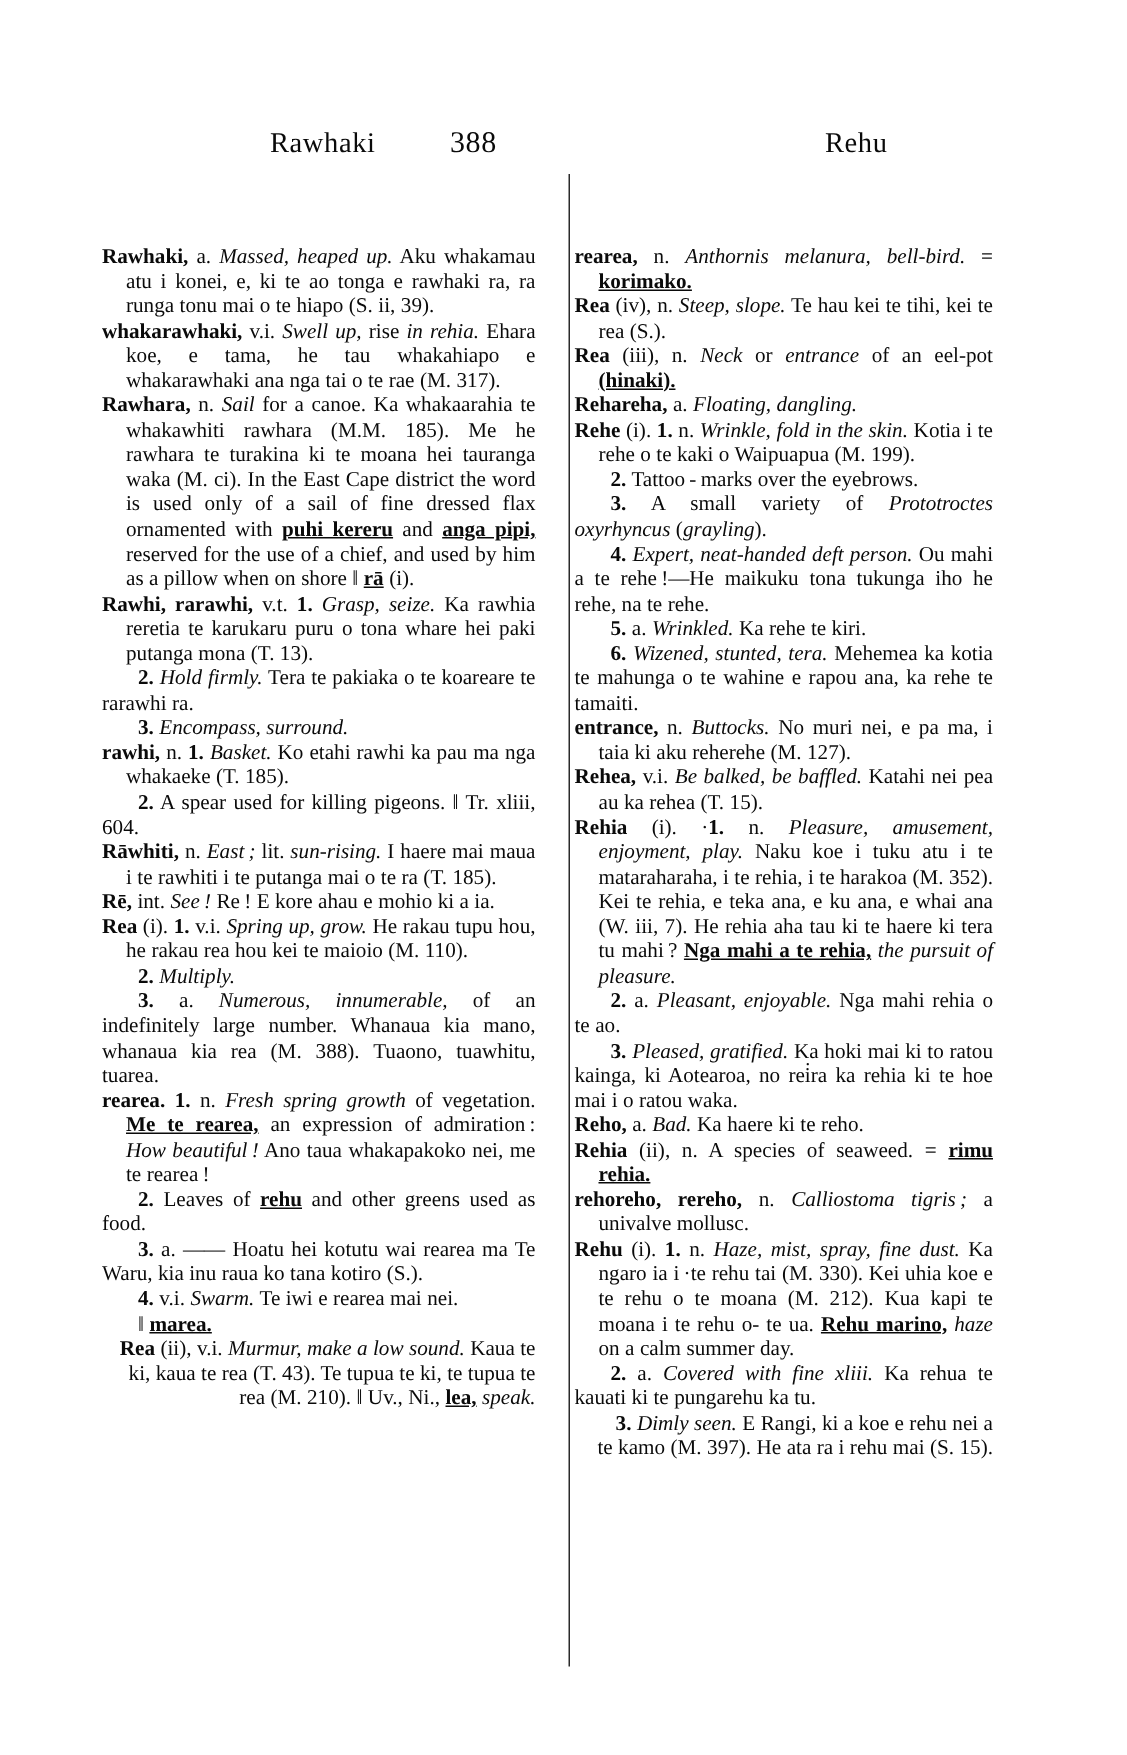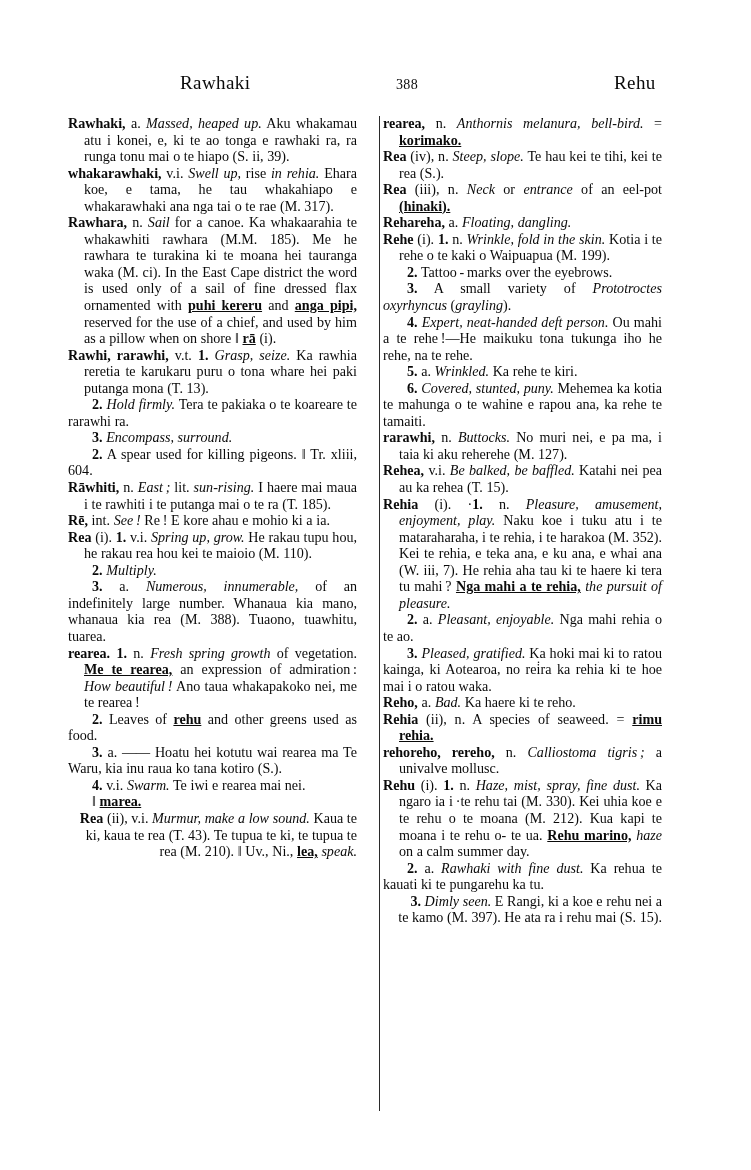--- a/index.html
+++ b/index.html
@@ -13,60 +13,59 @@
     height: 1170px;
     position: relative;
     font-family: "Liberation Serif", "DejaVu Serif", serif;
     color: #0a0a0a;
     overflow: hidden;
   }
 
   
   .page-header {
     position: absolute;
-    top: 72px;
+    top: 84px;
     left: 70px;
     width: 611px;
     height: 24px;
     display: flex;
     align-items: baseline;
     font-size: 19px;
     letter-spacing: 0.4px;
-    gap: 32px;
   }
   .page-header .hd-left {
     width: 230px;
     text-align: left;
     padding-left: 110px;
     box-sizing: border-box;
   }
   .page-header .hd-center {
     width: 150px;
-    text-align: center;
-    font-size: 14px;
+    font-size: 20px;
   }
   .page-header .hd-right {
     flex: 1;
     text-align: left;
     padding-left: 100px;
     box-sizing: border-box;
   }
 
   
   .columns {
     position: absolute;
     top: 115px;
     left: 68px;
     width: 616px;
     height: 1000px;
     display: flex;
   }
   .col {
     width: 297px;
     box-sizing: border-box;
+    margin-top: 48px;
   }
   .col-left  { padding-right: 8px; }
   .col-right { padding-left: 18px; }
 
   .col-divider {
     position: absolute;
     top: 116px;
     left: 379px;
     width: 1px;
     height: 995px;
@@ -108,20 +107,21 @@
 <div class="col-divider"></div>
 
 <div class="columns">
   <div class="col col-left" id="column-left">
       <p class="entry"><span class="hw">Rawhaki,</span> a. <span class="it">Massed, heaped up.</span> Aku whakamau atu i konei, e, ki te ao tonga e rawhaki ra, ra runga tonu mai o te hiapo (S. ii, 39).</p>
       <p class="entry"><span class="hw">whakarawhaki,</span> v.i. <span class="it">Swell up,</span> rise <span class="it">in rehia.</span> Ehara koe, e tama, he tau whakahiapo e whakarawhaki ana nga tai o te rae (M. 317).</p>
       <p class="entry"><span class="hw">Rawhara,</span> n. <span class="it">Sail</span> for a canoe. Ka whakaarahia te whakawhiti rawhara (M.M. 185). Me he rawhara te turakina ki te moana hei tauranga waka (M. ci). In the East Cape district the word is used only of a sail of fine dressed flax ornamented with <span class="nb">puhi kereru</span> and <span class="nb">anga pipi,</span> reserved for the use of a chief, and used by him as a pillow when on shore ‖ <span class="nb">rā</span> (i).</p>
       <p class="entry"><span class="hw">Rawhi, rarawhi,</span> v.t. <span class="num">1.</span> <span class="it">Grasp, seize.</span> Ka rawhia reretia te karukaru puru o tona whare hei paki putanga mona (T. 13).</p>
       <p class="entry sub"><span class="num">2.</span> <span class="it">Hold firmly.</span> Tera te pakiaka o te koareare te rarawhi ra.</p>
       <p class="entry sub"><span class="num">3.</span> <span class="it">Encompass, surround.</span></p>
+      <p class="entry"><span class="hw">rawhi,</span> n. <span class="num">1.</span> <span class="it">Basket.</span> Ko etahi rawhi ka pau ma nga whakaeke (T. 185).</p>
       <p class="entry sub"><span class="num">2.</span> A spear used for killing pigeons. ‖ Tr. xliii, 604.</p>
       <p class="entry"><span class="hw">Rāwhiti,</span> n. <span class="it">East ;</span> lit. <span class="it">sun-rising.</span> I haere mai maua i te rawhiti i te putanga mai o te ra (T. 185).</p>
       <p class="entry"><span class="hw">Rē,</span> int. <span class="it">See !</span> Re ! E kore ahau e mohio ki a ia.</p>
       <p class="entry"><span class="hw">Rea</span> (i). <span class="num">1.</span> v.i. <span class="it">Spring up, grow.</span> He rakau tupu hou, he rakau rea hou kei te maioio (M. 110).</p>
       <p class="entry sub"><span class="num">2.</span> <span class="it">Multiply.</span></p>
       <p class="entry sub"><span class="num">3.</span> a. <span class="it">Numerous, innumerable,</span> of an indefinitely large number. Whanaua kia mano, whanaua kia rea (M. 388). Tuaono, tuawhitu, tuarea.</p>
       <p class="entry"><span class="hw">rearea.</span> <span class="num">1.</span> n. <span class="it">Fresh spring growth</span> of vegetation. <span class="nb">Me te rearea,</span> an expression of admiration : <span class="it">How beautiful !</span> Ano taua whakapakoko nei, me te rearea !</p>
       <p class="entry sub"><span class="num">2.</span> Leaves of <span class="nb">rehu</span> and other greens used as food.</p>
       <p class="entry sub"><span class="num">3.</span> a. —— Hoatu hei kotutu wai rearea ma Te Waru, kia inu raua ko tana kotiro (S.).</p>
       <p class="entry sub"><span class="num">4.</span> v.i. <span class="it">Swarm.</span> Te iwi e rearea mai nei.</p>
@@ -131,26 +131,26 @@
   <div class="col col-right" id="column-right">
       <p class="entry"><span class="hw">rearea,</span> n. <span class="it">Anthornis melanura, bell-bird.</span> = <span class="nb">korimako.</span></p>
       <p class="entry"><span class="hw">Rea</span> (iv), n. <span class="it">Steep, slope.</span> Te hau kei te tihi, kei te rea (S.).</p>
       <p class="entry"><span class="hw">Rea</span> (iii), n. <span class="it">Neck</span> or <span class="it">entrance</span> of an eel-pot <span class="nb">(hinaki).</span></p>
       <p class="entry"><span class="hw">Rehareha,</span> a. <span class="it">Floating, dangling.</span></p>
       <p class="entry"><span class="hw">Rehe</span> (i). <span class="num">1.</span> n. <span class="it">Wrinkle, fold in the skin.</span> Kotia i te rehe o te kaki o Waipuapua (M. 199).</p>
       <p class="entry sub"><span class="num">2.</span> Tattoo - marks over the eyebrows.</p>
       <p class="entry sub"><span class="num">3.</span> A small variety of <span class="it">Prototroctes oxyrhyncus</span> (<span class="it">grayling</span>).</p>
       <p class="entry sub"><span class="num">4.</span> <span class="it">Expert, neat-handed deft person.</span> Ou mahi a te rehe !—He maikuku tona tukunga iho he rehe, na te rehe.</p>
       <p class="entry sub"><span class="num">5.</span> a. <span class="it">Wrinkled.</span> Ka rehe te kiri.</p>
-      <p class="entry sub"><span class="num">6.</span> <span class="it">Covered, stunted, puny.</span> Mehemea ka kotia te mahunga o te wahine e rapou ana, ka rehe te tamaiti.</p>
-      <p class="entry"><span class="hw">rarawhi,</span> n. <span class="it">Buttocks.</span> No muri nei, e pa ma, i taia ki aku reherehe (M. 127).</p>
+      <p class="entry sub"><span class="num">6.</span> <span class="it">Wizened, stunted, tera.</span> Mehemea ka kotia te mahunga o te wahine e rapou ana, ka rehe te tamaiti.</p>
+      <p class="entry"><span class="hw">entrance,</span> n. <span class="it">Buttocks.</span> No muri nei, e pa ma, i taia ki aku reherehe (M. 127).</p>
       <p class="entry"><span class="hw">Rehea,</span> v.i. <span class="it">Be balked, be baffled.</span> Katahi nei pea au ka rehea (T. 15).</p>
       <p class="entry"><span class="hw">Rehia</span> (i). ·<span class="num">1.</span> n. <span class="it">Pleasure, amusement, enjoyment, play.</span> Naku koe i tuku atu i te mataraharaha, i te rehia, i te harakoa (M. 352). Kei te rehia, e teka ana, e ku ana, e whai ana (W. iii, 7). He rehia aha tau ki te haere ki tera tu mahi ? <span class="nb">Nga mahi a te rehia,</span> <span class="it">the pursuit of pleasure.</span></p>
       <p class="entry sub"><span class="num">2.</span> a. <span class="it">Pleasant, enjoyable.</span> Nga mahi rehia o te ao.</p>
       <p class="entry sub"><span class="num">3.</span> <span class="it">Pleased, gratified.</span> Ka hoki mai ki to ratou kainga, ki Aotearoa, no rei̇ra ka rehia ki te hoe mai i o ratou waka.</p>
       <p class="entry"><span class="hw">Reho,</span> a. <span class="it">Bad.</span> Ka haere ki te reho.</p>
       <p class="entry"><span class="hw">Rehia</span> (ii), n. A species of seaweed. = <span class="nb">rimu rehia.</span></p>
       <p class="entry"><span class="hw">rehoreho, rereho,</span> n. <span class="it">Calliostoma tigris ;</span> a univalve mollusc.</p>
       <p class="entry"><span class="hw">Rehu</span> (i). <span class="num">1.</span> n. <span class="it">Haze, mist, spray, fine dust.</span> Ka ngaro ia i ·te rehu tai (M. 330). Kei uhia koe e te rehu o te moana (M. 212). Kua kapi te moana i te rehu o‑ te ua. <span class="nb">Rehu marino,</span> <span class="it">haze</span> on a calm summer day.</p>
-      <p class="entry sub"><span class="num">2.</span> a. <span class="it">Rawhaki with fine dust.</span> Ka rehua te kauati ki te pungarehu ka tu.</p>
+      <p class="entry sub"><span class="num">2.</span> a. <span class="it">Covered with fine xliii.</span> Ka rehua te kauati ki te pungarehu ka tu.</p>
       <p class="entry sub"><span class="num">3.</span> <span class="it">Dimly seen.</span> E Rangi, ki a koe e rehu nei a te kamo (M. 397). He ata ra i rehu mai (S. 15).</p>
     </div>
 </div>
 
 </body></html>

